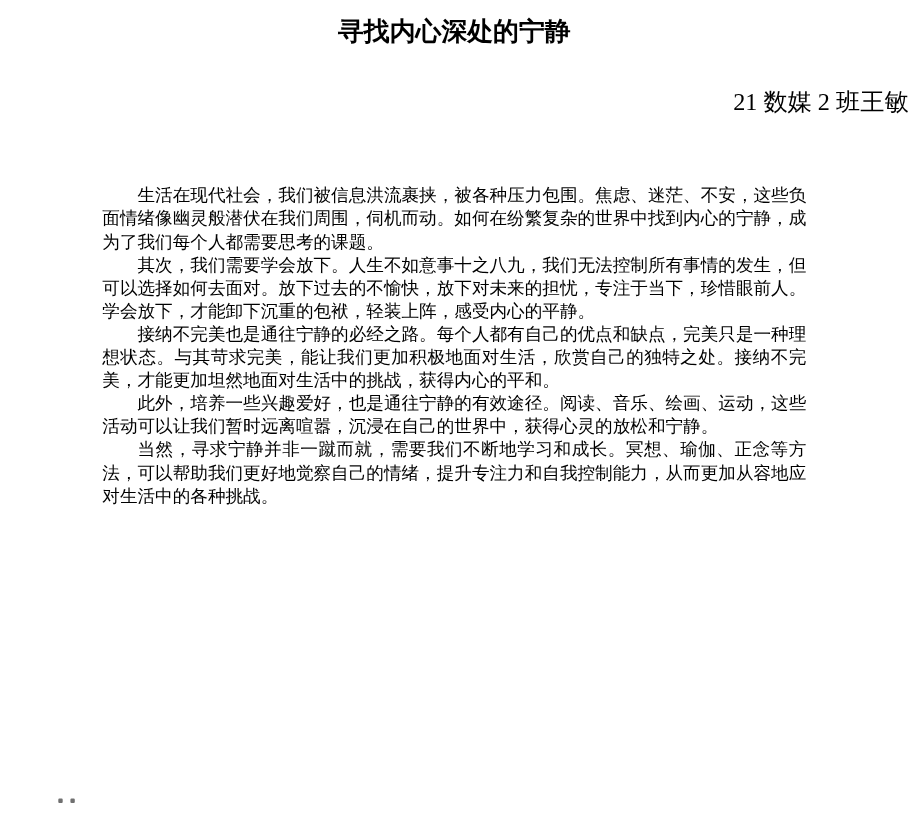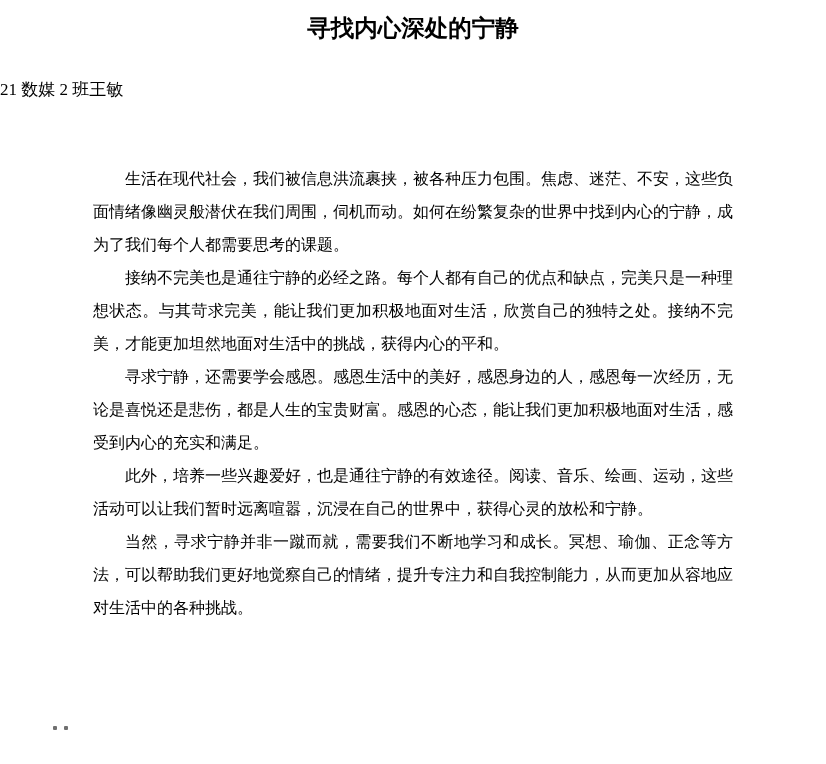--- a/index.html
+++ b/index.html
@@ -27,33 +27,33 @@
     padding-top:14px;
     text-align:center;
     font-family:"Liberation Sans", sans-serif;
     font-weight:700;
     font-size:23.5px;
     line-height:1.2;
     color:var(--text);
   }
   .doc-author{
     margin-top:38px;
-    text-align:left;
+    text-align:right;
     font-family:"Liberation Serif", serif;
-    font-size:17px;
+    font-size:22px;
     line-height:1.2;
     color:var(--text);
   }
   .doc-body{
     margin:61px 93px 0 93px;
   }
   .doc-body p{
     margin:0;
     font-size:16px;
-    line-height:33px;
+    line-height:21px;
     text-align:justify;
     text-indent:2em;
     color:var(--text);
   }
   .drag-handle{
     position:absolute;
     left:53px;
     top:726px;
     display:grid;
     grid-template-columns:4px 4px;
@@ -89,22 +89,22 @@
 <body>
 
 <div class="page">
 
   <h1 class="doc-title">寻找内心深处的宁静</h1>
 
   <div class="doc-author">21 数媒 2 班王敏</div>
 
   <div class="doc-body">
     <p>生活在现代社会，我们被信息洪流裹挟，被各种压力包围。焦虑、迷茫、不安，这些负面情绪像幽灵般潜伏在我们周围，伺机而动。如何在纷繁复杂的世界中找到内心的宁静，成为了我们每个人都需要思考的课题。</p>
+    <p>其次，我们需要学会放下。人生不如意事十之八九，我们无法控制所有事情的发生，但可以选择如何去面对。放下过去的不愉快，放下对未来的担忧，专注于当下，珍惜眼前人。学会放下，才能卸下沉重的包袱，轻装上阵，感受内心的平静。</p>
     <p>接纳不完美也是通往宁静的必经之路。每个人都有自己的优点和缺点，完美只是一种理想状态。与其苛求完美，能让我们更加积极地面对生活，欣赏自己的独特之处。接纳不完美，才能更加坦然地面对生活中的挑战，获得内心的平和。</p>
-    <p>寻求宁静，还需要学会感恩。感恩生活中的美好，感恩身边的人，感恩每一次经历，无论是喜悦还是悲伤，都是人生的宝贵财富。感恩的心态，能让我们更加积极地面对生活，感受到内心的充实和满足。</p>
     <p>此外，培养一些兴趣爱好，也是通往宁静的有效途径。阅读、音乐、绘画、运动，这些活动可以让我们暂时远离喧嚣，沉浸在自己的世界中，获得心灵的放松和宁静。</p>
     <p>当然，寻求宁静并非一蹴而就，需要我们不断地学习和成长。冥想、瑜伽、正念等方法，可以帮助我们更好地觉察自己的情绪，提升专注力和自我控制能力，从而更加从容地应对生活中的各种挑战。</p>
   </div>
 
   <div class="drag-handle" title="">
     <span class="dot"></span>
     <span class="dot"></span>
     <span class="dot"></span>
     <span class="dot"></span>
     <span class="dot"></span>

